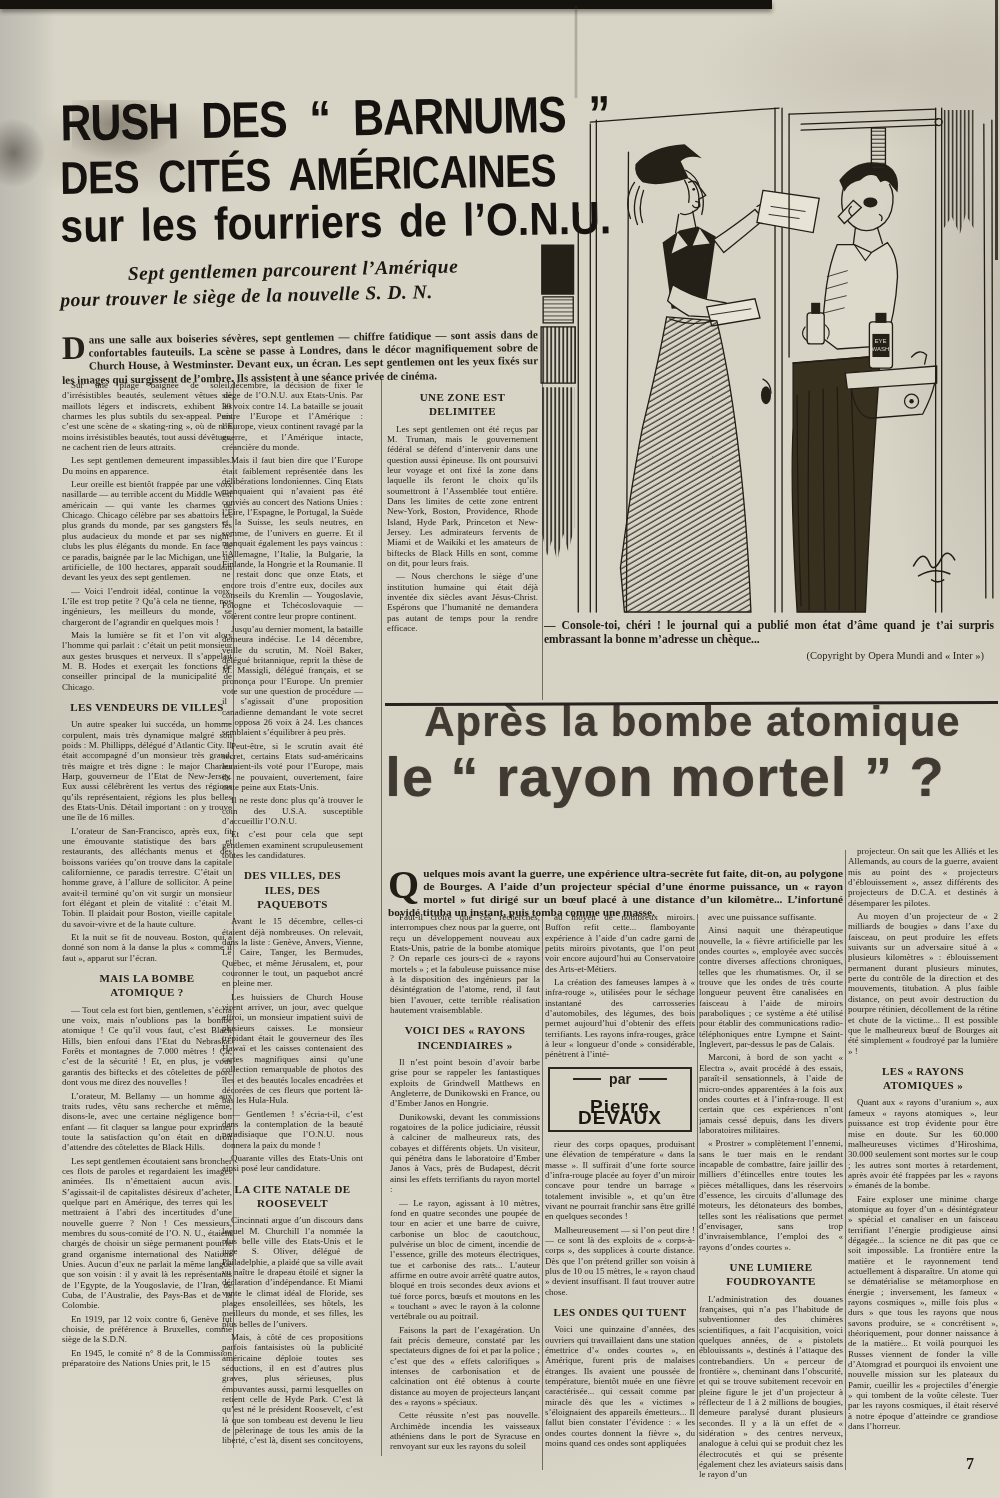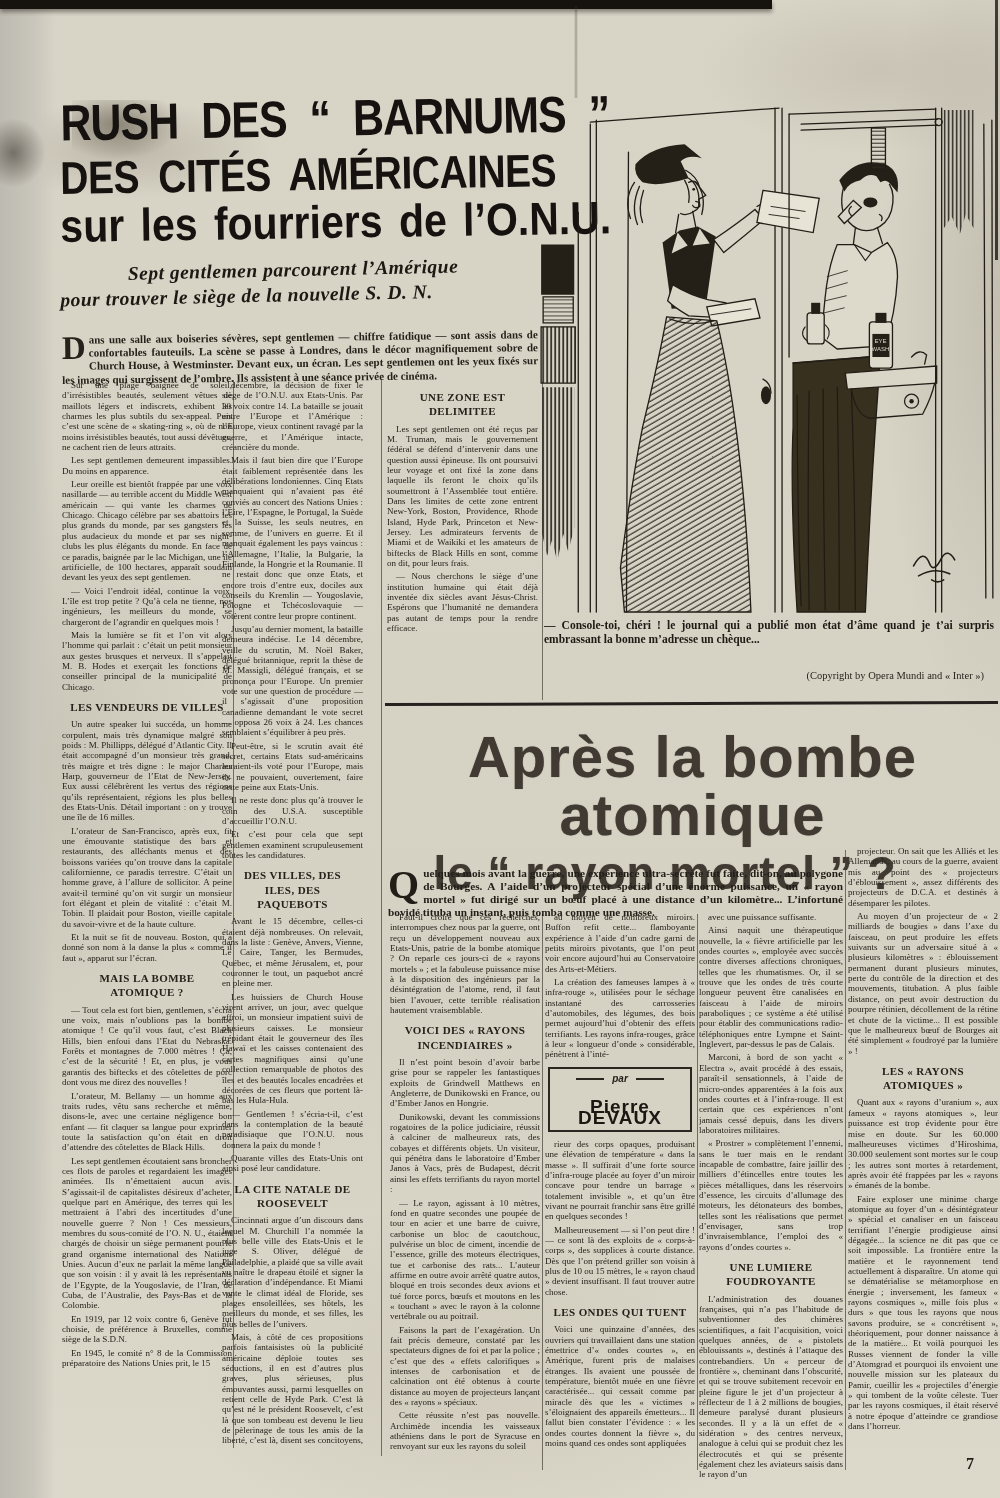--- a/index.html
+++ b/index.html
@@ -46,42 +46,42 @@
       font-family:"Liberation Serif",serif;letter-spacing:.4px;}
   .a1c1{left:2px;top:282px;width:170px;height:1066px;}
   .a1c2{left:162px;top:282px;width:141px;height:1066px;}
   .a1c3{left:327px;top:284px;width:151px;height:318px;}
 
   
   .cartoon{position:absolute;left:538px;top:94px;width:462px;height:608px;margin:0;}
   .cartoon svg{display:block;}
   .cartoon-caption{position:absolute;left:6px;top:524px;width:450px;font-weight:bold;
       font-size:11.5px;line-height:14px;text-align:justify;color:#1e1a15;}
-  .cartoon-copy{position:absolute;left:6px;top:576px;width:440px;text-align:right;
+  .cartoon-copy{position:absolute;left:6px;top:556px;width:440px;text-align:right;
       font-size:10.5px;color:#2a251e;}
 
   
   .article2{position:absolute;left:385px;top:700px;width:615px;height:798px;}
   .a2-rule{position:absolute;left:0;top:2px;width:613px;height:3px;background:#272220;transform:rotate(-.2deg);}
   .a2-hl{font-family:"Liberation Sans",sans-serif;font-weight:bold;color:#403a33;
       text-align:center;line-height:1;letter-spacing:1px;text-shadow:0 0 1px rgba(64,58,51,.55);}
-  .a2-hl1{font-size:58px;margin-top:28px;}
+  .a2-hl1{font-size:42px;margin-top:1px;}
   .a2-hl2{font-size:47px;margin-top:6px;}
-  .a2-hl3{font-size:46px;margin-top:6px;width:560px;}
+  .a2-hl3{font-size:56px;margin-top:6px;width:560px;}
   .a2-lead{position:absolute;left:3px;top:156px;width:455px;font-weight:bold;font-size:11.3px;
       line-height:13px;text-align:justify;color:#211d17;}
   .a2-lead::first-letter{float:left;font-size:40px;line-height:.8;padding:2px 4px 0 0;}
   .a2cA{left:5px;top:212px;width:150px;height:580px;}
   .a2cB{left:160px;top:212px;width:150px;height:580px;}
   .a2cC{left:314px;top:212px;width:144px;height:580px;}
   .a2cD{left:463px;top:146px;width:150px;height:646px;}
   .byline-box{border:2px solid #2b2620;margin:7px 3px;padding:5px 6px 7px;text-align:center;
       background:rgba(216,212,198,.4);}
   .byline-par{display:flex;align-items:center;gap:8px;font-family:"Liberation Sans",sans-serif;
-      font-weight:bold;font-size:10px;color:#211d17;justify-content:center;font-style:italic;}
+      font-weight:bold;font-size:14px;color:#211d17;justify-content:center;}
   .byline-par::before,.byline-par::after{content:"";flex:0 0 28px;height:2px;background:#2b2620;}
   .byline-name{font-family:"Liberation Sans",sans-serif;font-weight:bold;font-size:19px;
       letter-spacing:1px;margin-top:18px;color:#1b1713;}
 
   .page-number{position:absolute;left:966px;top:1455px;font-weight:bold;font-size:16px;
       font-family:"Liberation Serif",serif;color:#211d17;}
   .smudge-a{position:absolute;left:72px;top:100px;width:110px;height:60px;
       background:radial-gradient(ellipse at 40% 40%, rgba(60,52,38,.45), transparent 70%);}
   .smudge-b{position:absolute;left:0px;top:118px;width:46px;height:70px;
       background:radial-gradient(ellipse at 30% 50%, rgba(40,34,26,.5), transparent 70%);}

